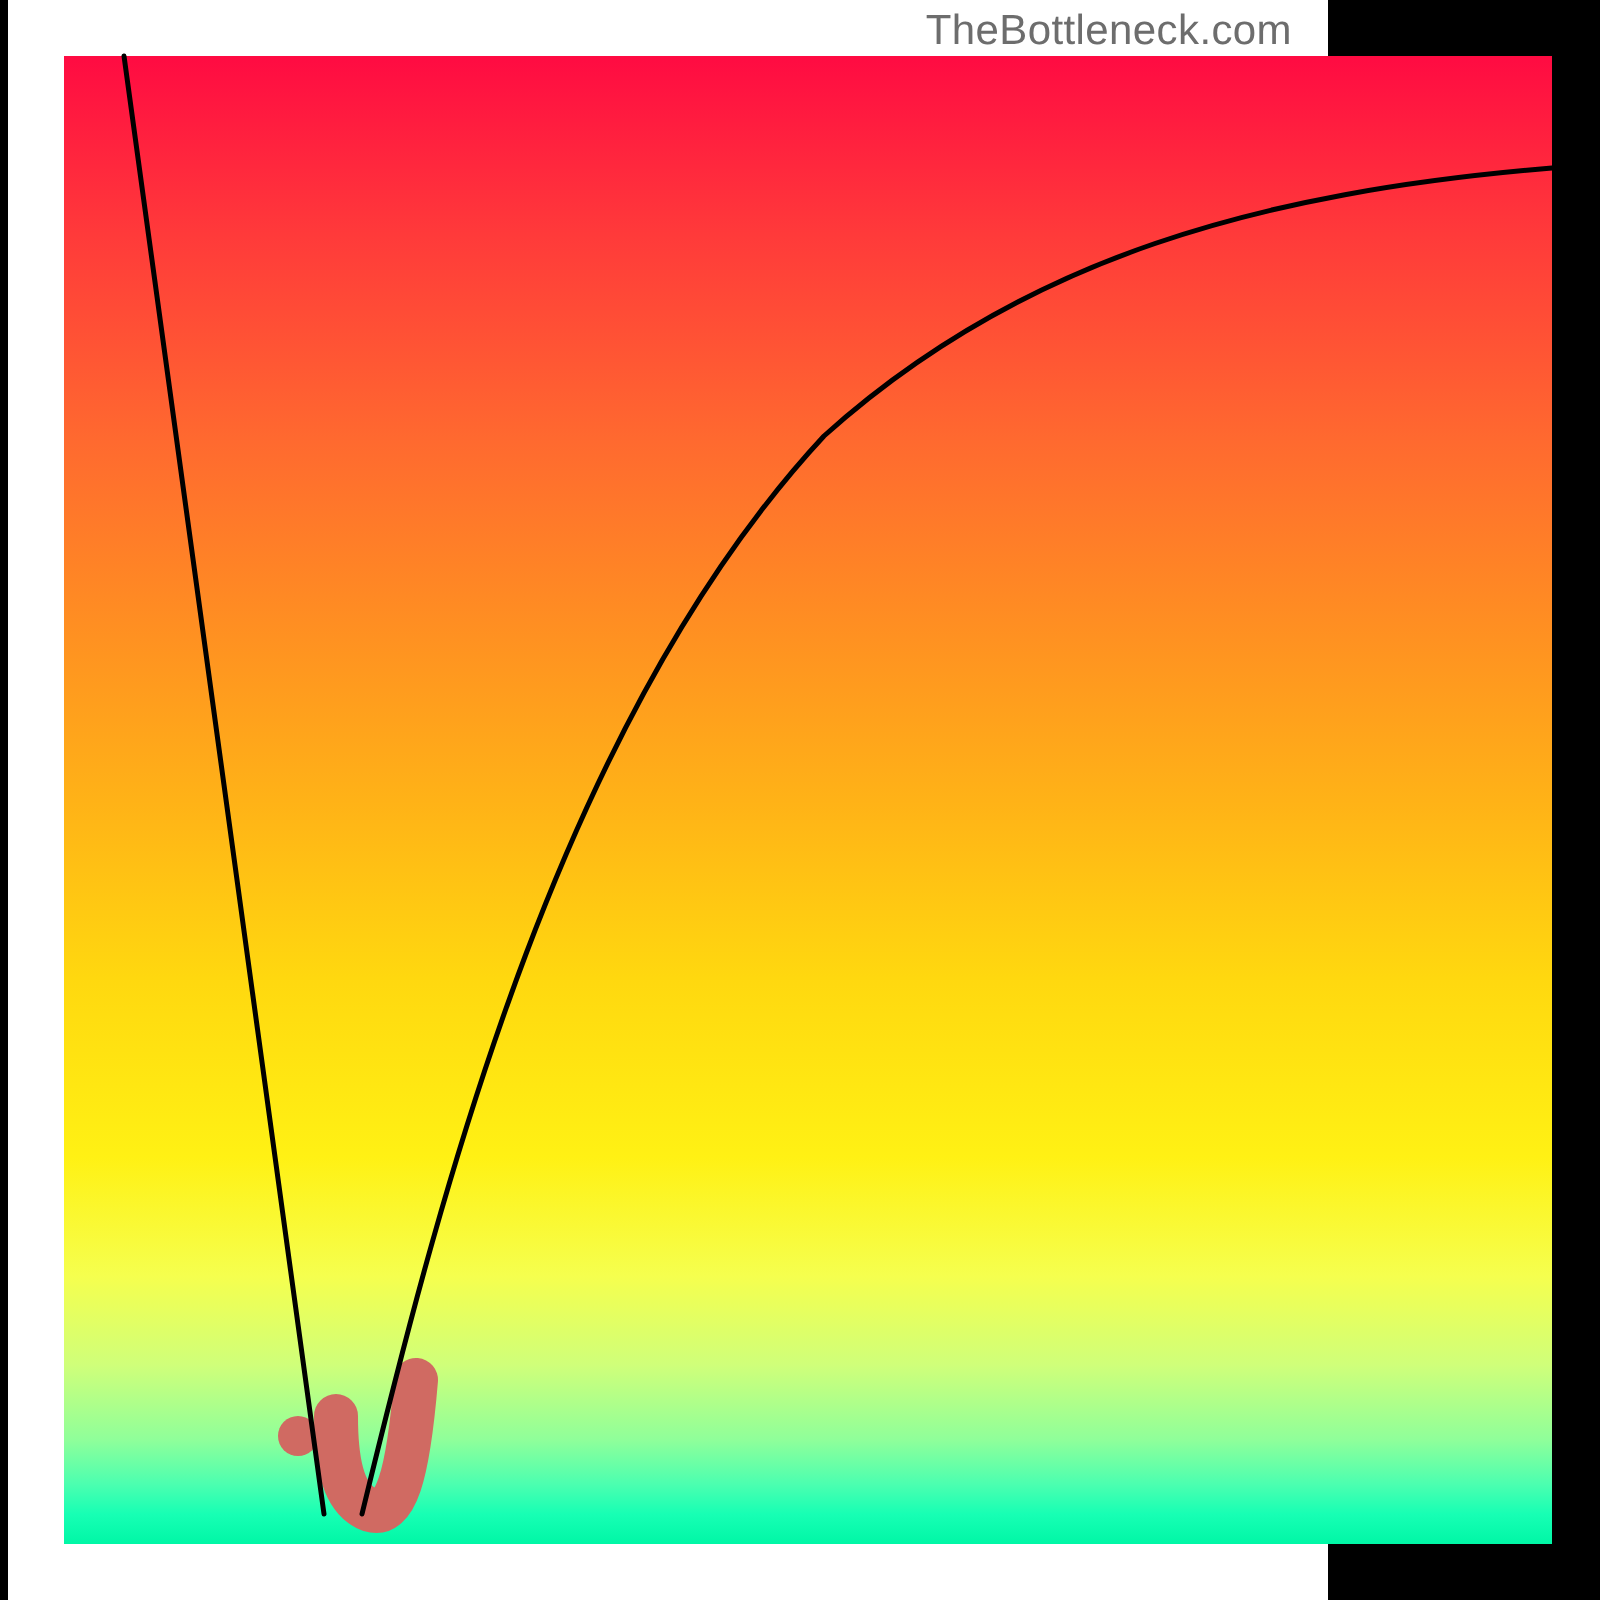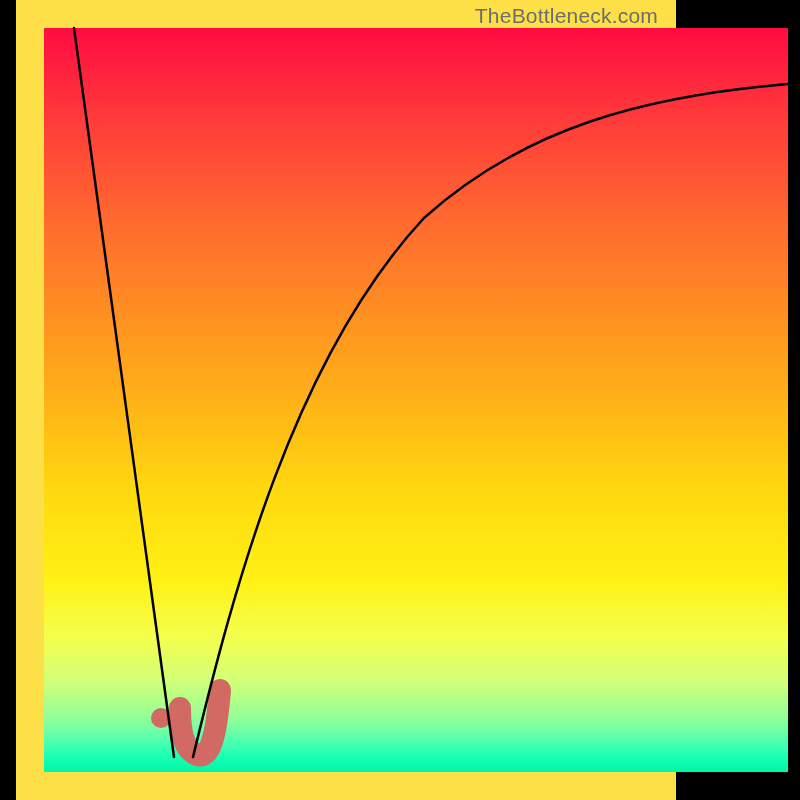--- a/index.html
+++ b/index.html
@@ -7,24 +7,24 @@
     padding: 0;
     width: 800px;
     height: 800px;
     background: #000;
     overflow: hidden;
     font-family: Arial, Helvetica, sans-serif;
   }
   .frame {
     position: absolute;
     top: 0;
-    left: 16px;
+    left: 4px;
     width: 660px;
     height: 800px;
-    background: #fde047;
+    background: #ffffff;
   }
   .plot-area {
     position: absolute;
     top: 28px;
     left: 28px;
     width: 744px;
     height: 744px;
     background: linear-gradient(to bottom,
       #ff0b42 0%,
       #ff3a3a 12%,

